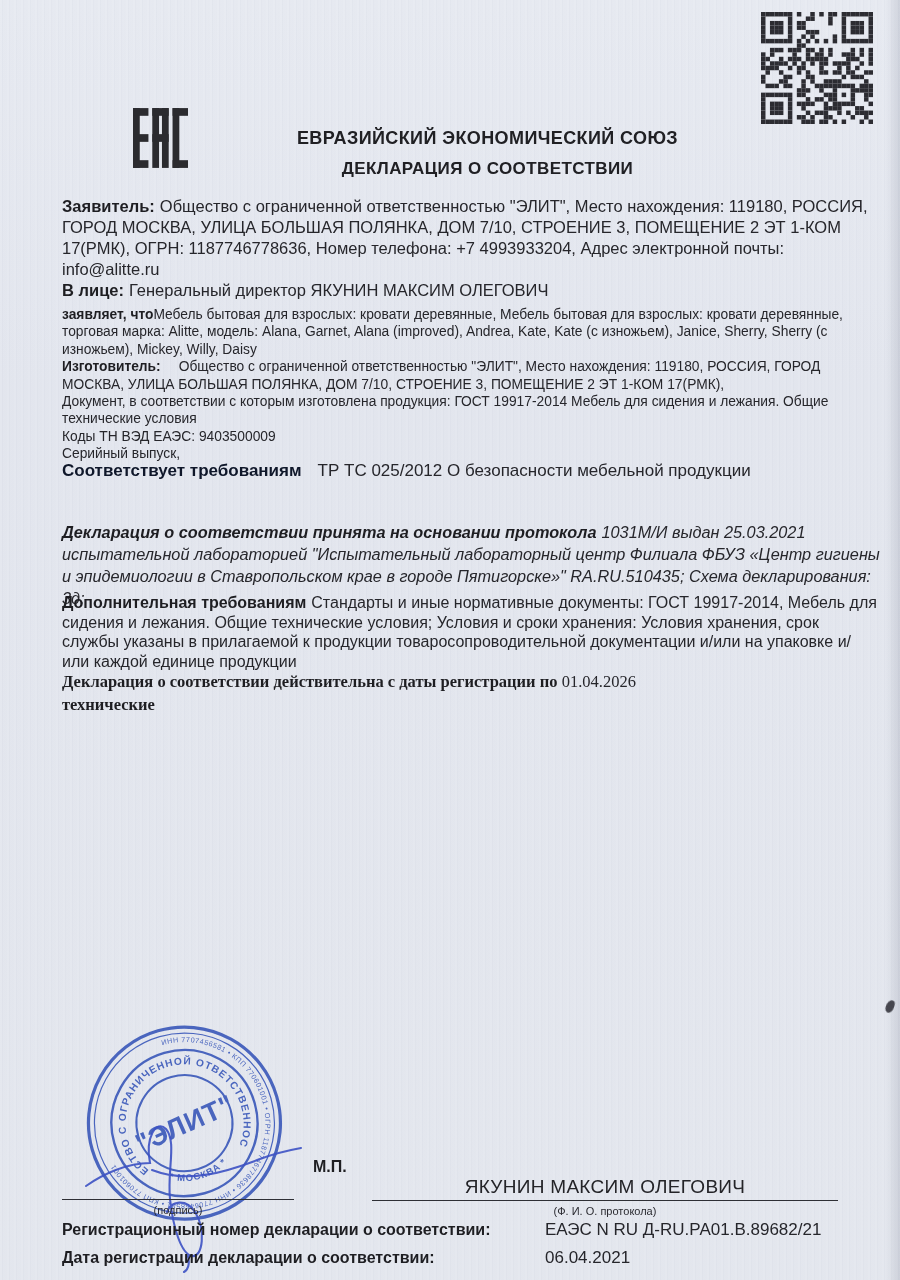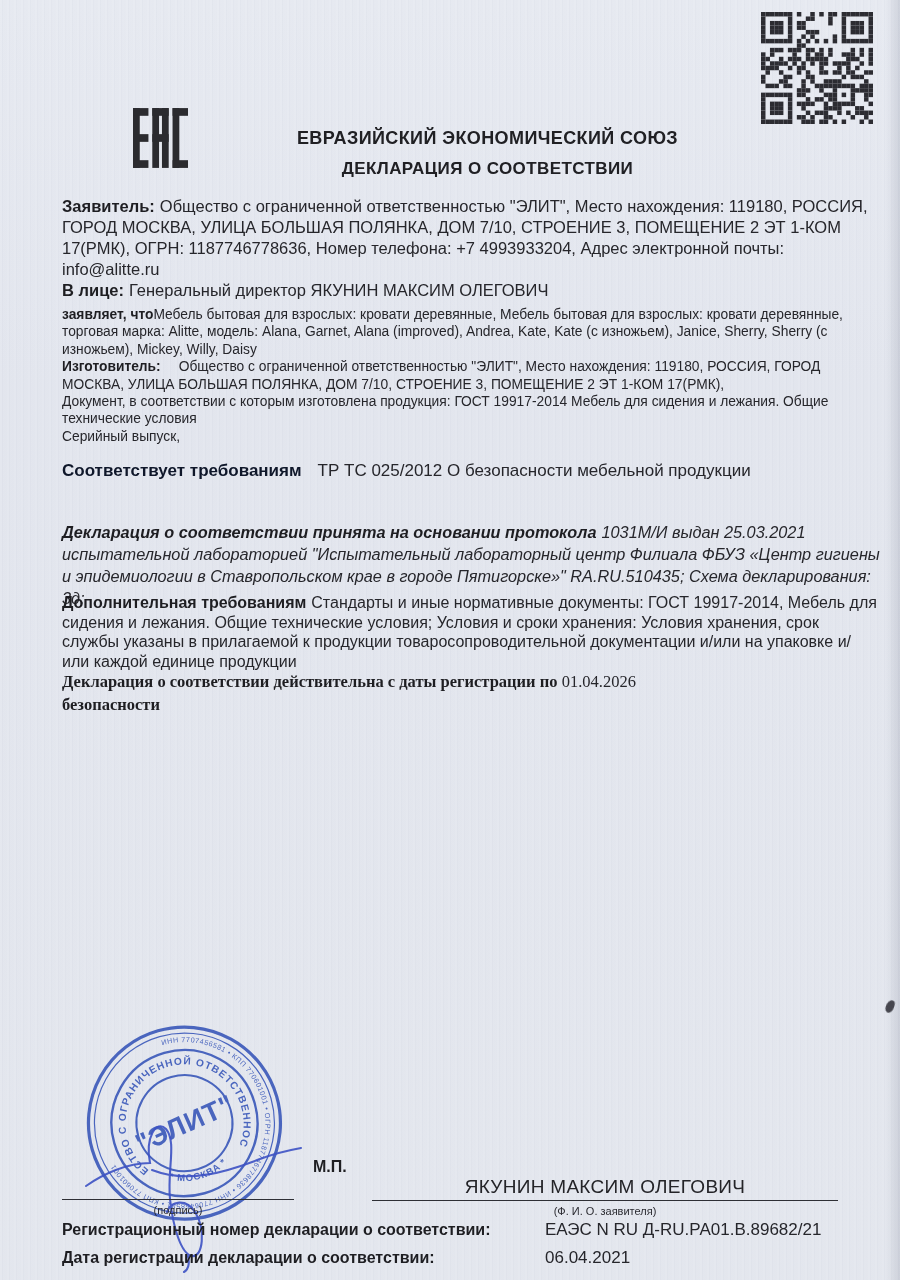--- a/index.html
+++ b/index.html
@@ -400,36 +400,37 @@
 
 <div class="abs" style="left:62px;top:196px;">
   <p class="para p-main"><b>Заявитель:</b><span>Общество с ограниченной ответственностью "ЭЛИТ", Место нахождения: 119180, РОССИЯ, ГОРОД МОСКВА, УЛИЦА БОЛЬШАЯ ПОЛЯНКА, ДОМ 7/10, СТРОЕНИЕ 3, ПОМЕЩЕНИЕ 2 ЭТ 1-КОМ 17(РМК), ОГРН: 1187746778636, Номер телефона: +7 4993933204, Адрес электронной почты: info@alitte.ru</span></p>
   <p class="para p-main"><b>В лице:</b><span>Генеральный директор ЯКУНИН МАКСИМ ОЛЕГОВИЧ</span></p>
 </div>
 
 <div class="abs" style="left:62px;top:306px;">
   <p class="para p-small lbl-gap"><b>заявляет, что</b><span>Мебель бытовая для взрослых: кровати деревянные, Мебель бытовая для взрослых: кровати деревянные, торговая марка: Alitte, модель: Alana, Garnet, Alana (improved),  Andrea, Kate, Kate (с изножьем), Janice, Sherry, Sherry (с изножьем), Mickey, Willy, Daisy</span></p>
   <p class="para p-small"><b style="padding-right:18px;text-align:center;">Изготовитель:</b><span>Общество с ограниченной ответственностью "ЭЛИТ", Место нахождения: 119180, РОССИЯ, ГОРОД МОСКВА, УЛИЦА БОЛЬШАЯ ПОЛЯНКА, ДОМ 7/10, СТРОЕНИЕ 3, ПОМЕЩЕНИЕ 2 ЭТ 1-КОМ 17(РМК),</span></p>
   <p class="para p-small">Документ, в соответствии с которым изготовлена продукция: ГОСТ 19917-2014 Мебель для сидения и лежания. Общие технические условия</p>
+  <p class="para p-small">Коды ТН ВЭД ЕАЭС: 9403500009</p>
   <p class="para p-small">Серийный выпуск,</p>
 </div>
 
 <div class="abs conf" style="left:62px;top:461px;"><b>Соответствует требованиям</b><span>ТР ТС 025/2012 О безопасности мебельной продукции</span></div>
 
 <div class="abs" style="left:62px;top:521px;">
   <p class="para p-proto"><b>Декларация о соответствии принята на основании протокола</b><span>1031М/И выдан 25.03.2021 испытательной лабораторией "Испытательный лабораторный центр Филиала ФБУЗ «Центр гигиены и эпидемиологии в Ставропольском крае в городе Пятигорске»" RA.RU.510435; Схема декларирования: 3д;</span></p>
 </div>
 
 <div class="abs" style="left:62px;top:593px;">
   <p class="para p-add"><b>Дополнительная требованиям</b><span>Стандарты и иные нормативные документы: ГОСТ 19917-2014, Мебель для сидения и лежания. Общие технические условия; Условия и сроки хранения: Условия хранения, срок службы указаны в прилагаемой к продукции товаросопроводительной документации и/или на упаковке и/или каждой единице продукции</span></p>
 </div>
 
 <div class="abs" style="left:62px;top:670px;font-family:Liberation Serif, serif;">
   <p class="para p-valid"><span>Декларация о соответствии действительна с даты регистрации по</span> <span class="val">01.04.2026</span></p>
-  <p class="para p-valid">безопасности</p>
+  <p class="para p-valid">технические</p>
 </div>
 
 <div class="abs" style="left:80px;top:1018px;transform:rotate(-16deg);opacity:.88;">
   <svg width="210" height="210" viewBox="-105 -105 210 210">
     <defs>
       <path id="outerNumPath" d="M 0,-81 A 81,81 0 1 1 -0.08,-81"></path>
       <path id="ringTopPath" d="M -47,36 A 59,59 0 1 1 47,36"></path>
       <path id="ringBottomPath" d="M -40,42 A 58,58 0 0 0 40,42"></path>
     </defs>
     <g stroke="#3554b8" fill="none">
@@ -456,21 +457,21 @@
 </svg>
 
 <div class="abs mp" style="left:313px;top:1158px;">М.П.</div>
 
 <div class="abs center-text fio-name" style="left:372px;top:1176px;width:466px;">ЯКУНИН МАКСИМ ОЛЕГОВИЧ</div>
 
 <div class="abs sig-line" style="left:62px;top:1199px;width:232px;"></div>
 <div class="abs sig-line" style="left:372px;top:1200px;width:466px;"></div>
 
 <div class="abs center-text caption" style="left:62px;top:1204px;width:232px;">(подпись)</div>
-<div class="abs center-text caption" style="left:372px;top:1205px;width:466px;">(Ф. И. О. заявителя)</div>
+<div class="abs center-text caption" style="left:372px;top:1205px;width:466px;">(Ф. И. О. протокола)</div>
 
 <div class="abs foot-label" style="left:62px;top:1221px;">Регистрационный номер декларации о соответствии:</div>
 <div class="abs foot-value" style="left:545px;top:1220px;">ЕАЭС N RU Д-RU.РА01.В.89682/21</div>
 
 <div class="abs foot-label" style="left:62px;top:1249px;">Дата регистрации декларации о соответствии:</div>
 <div class="abs foot-value" style="left:545px;top:1248px;">06.04.2021</div>
 
 <div class="speck"></div>
 
 </body></html>

